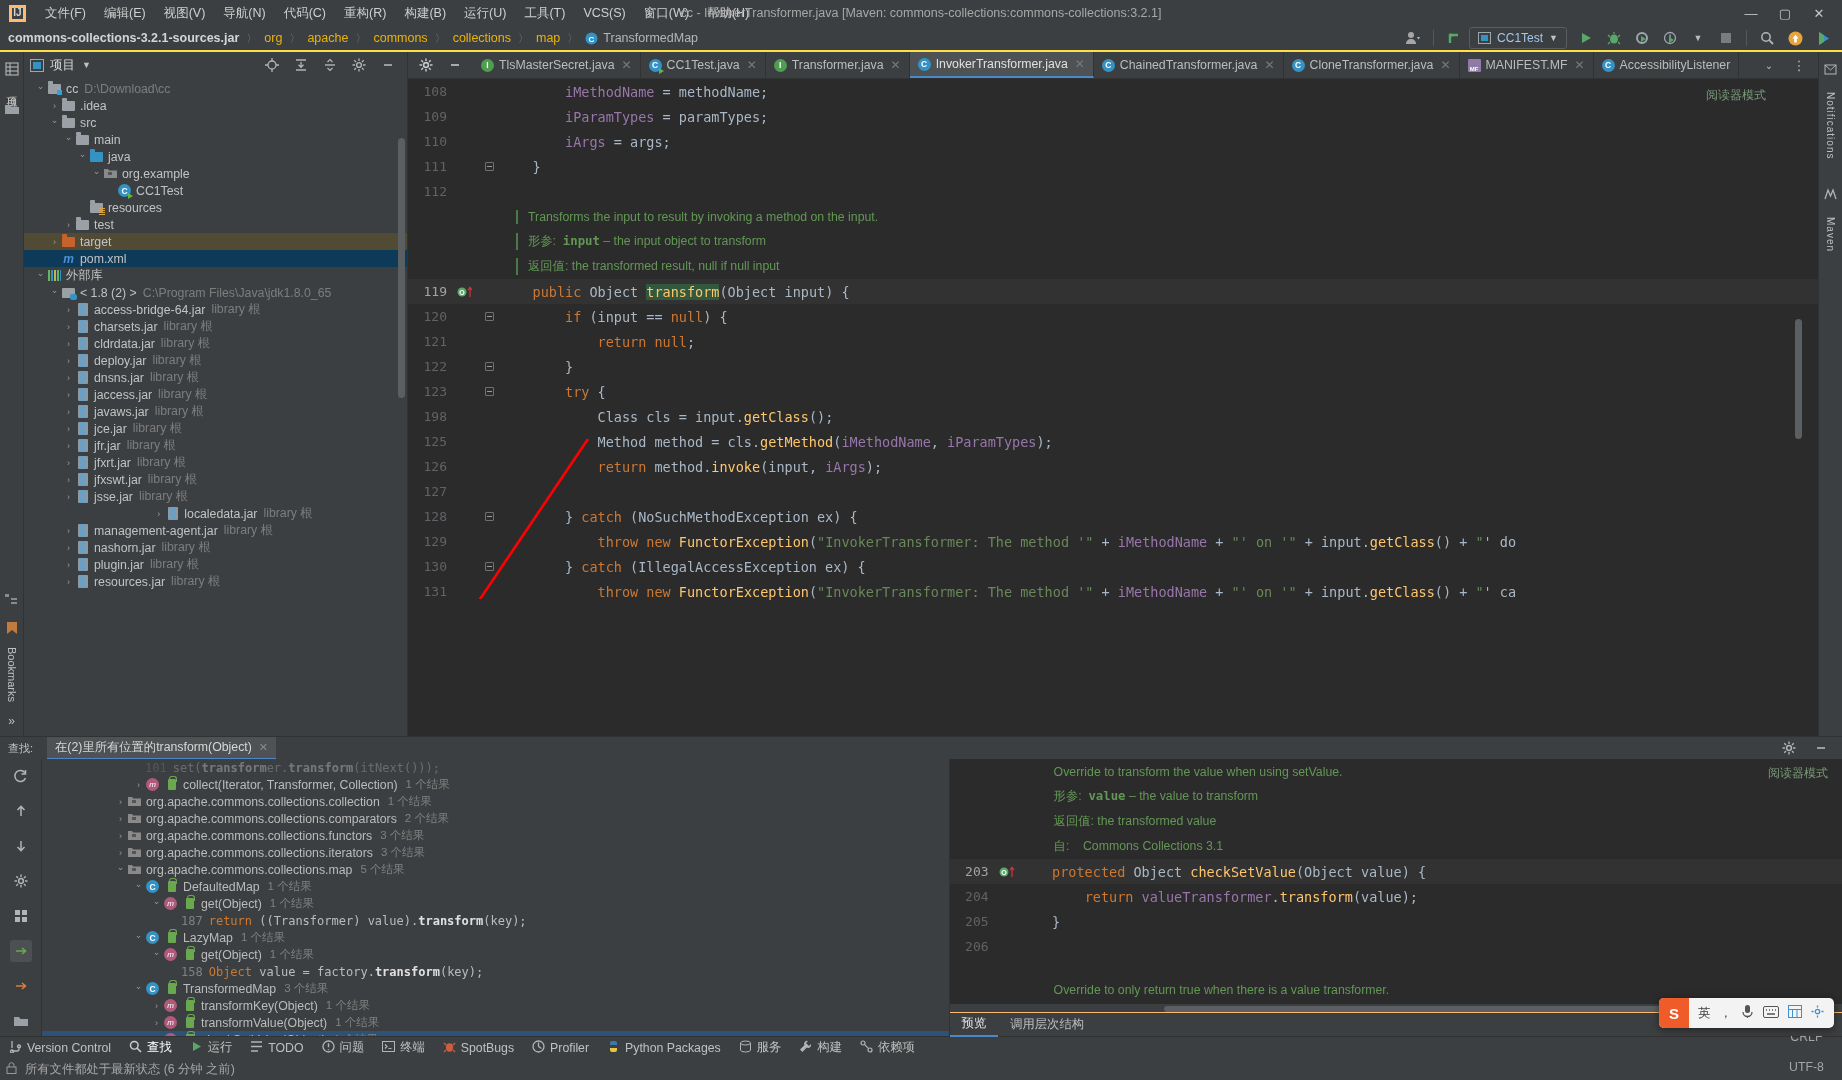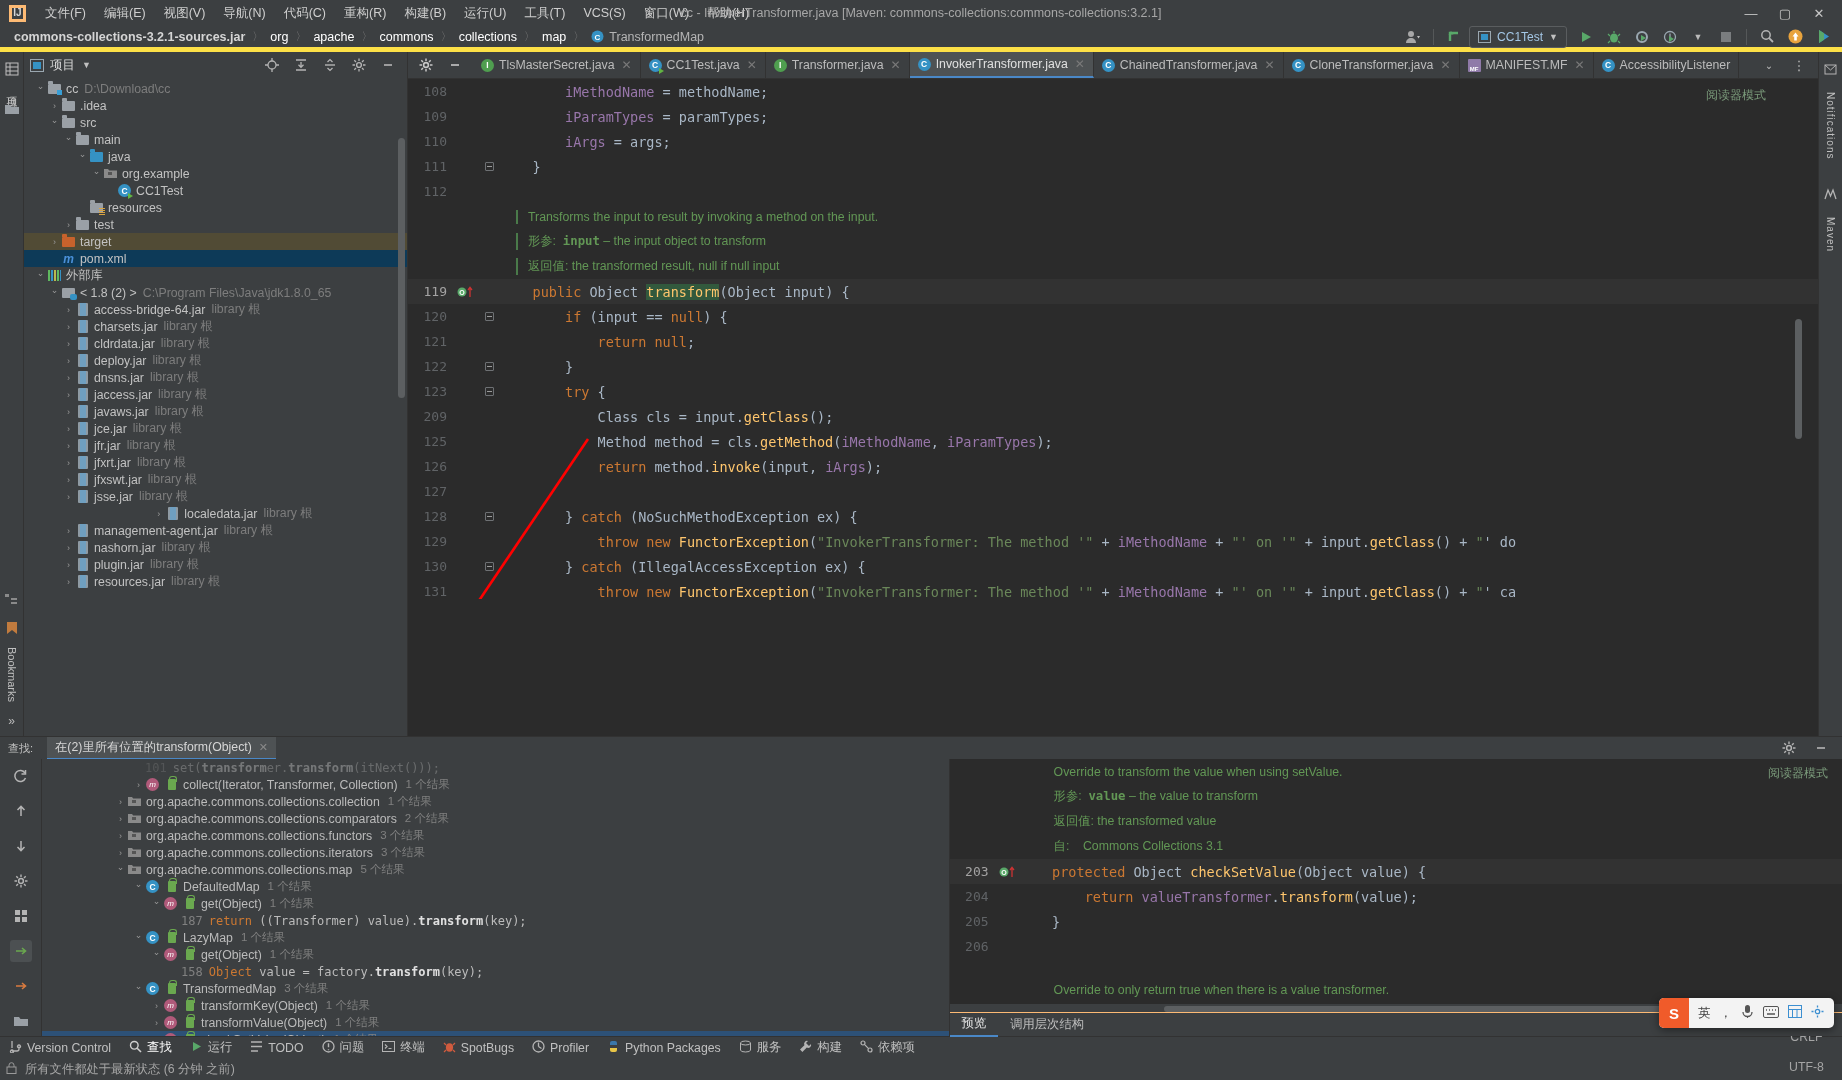--- a/index.html
+++ b/index.html
@@ -28,26 +28,26 @@
     position:absolute; left:0; right:0; text-align:center; font-size:12.5px; color:#a7a7a7;
     pointer-events:none;
   }
   .win-ctl { margin-left:auto; display:flex; align-items:center; padding-right:6px; z-index:2;}
   .win-ctl span { width:34px;height:24px;display:flex;align-items:center;justify-content:center;
                   color:#c6c6c6; font-size:13px;}
 
   
   .navbar {
     height:26px; background:#3c3f41; display:flex; align-items:center; flex:0 0 26px;
-    padding-left:14px; border-bottom:5px solid #fde047;gap:24px;
+    padding-left:8px; border-bottom:2px solid #fde047;gap:24px;
   }
   .crumb { display:flex; align-items:center; font-size:12.5px; color:#a9b7c6; white-space:nowrap;}
   .crumb .sep { color:#787878; margin:0 7px; font-size:11px; }
   .crumb .c0 { color:#d5d5d5; font-weight:bold; }
-  .crumb .cg { color:#ffffff; }
+  .crumb .cg { color:#eab308; }
   .nav-right { margin-left:auto; display:flex; align-items:center; gap:2px; padding-right:6px;}
   .tb-btn { width:26px;height:22px;display:flex;align-items:center;justify-content:center;
             border-radius:3px; cursor:default;}
   .runcfg {
     display:flex;align-items:center;gap:6px; height:22px; padding:0 8px;
     border:1px solid #5a5d5f; border-radius:3px; color:#a4c7e6; font-size:12px;
     margin-right:4px;
   }
   .vbar { width:1px;height:16px;background:#555859;margin:0 5px;}
 
@@ -791,21 +791,21 @@
             </div>
             <div class="codeline">
               <div class="gutter">123</div>
               <div class="gmark"></div>
               <div class="foldcol">
                 <span class="fold"></span>
               </div>
               <div class="codetext">        <span class="kw">try</span> {</div>
             </div>
             <div class="codeline">
-              <div class="gutter">209</div>
+              <div class="gutter">198</div>
               <div class="gmark"></div>
               <div class="foldcol"></div>
               <div class="codetext">            Class cls = input.<span class="mth">getClass</span>();</div>
             </div>
             <div class="codeline">
               <div class="gutter">125</div>
               <div class="gmark"></div>
               <div class="foldcol"></div>
               <div class="codetext">            Method method = cls.<span class="mth">getMethod</span>(<span class="fld">iMethodName</span>, <span class="fld">iParamTypes</span>);</div>
             </div>

